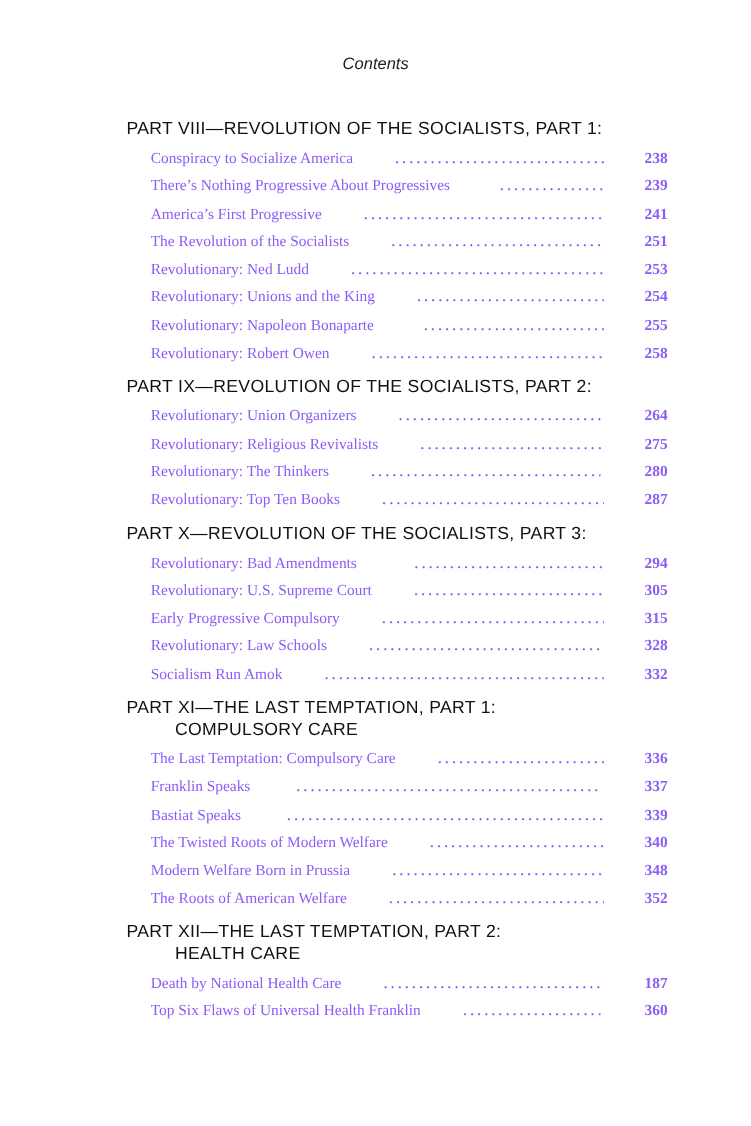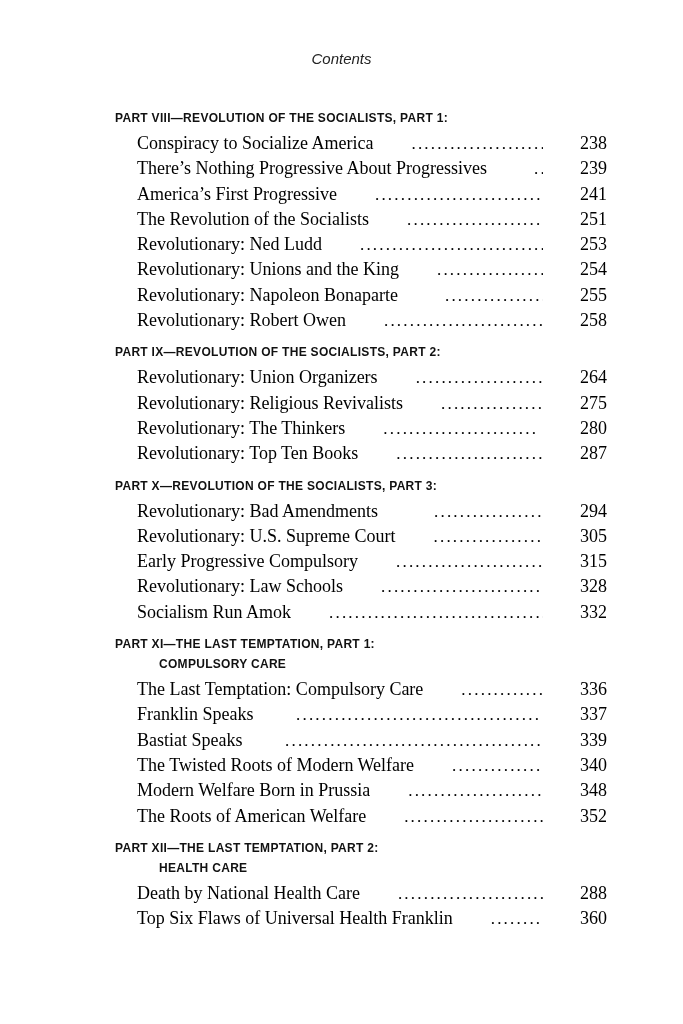--- a/index.html
+++ b/index.html
@@ -24,56 +24,57 @@
     font-style: italic;
     font-size: 15px;
     line-height: 18px;
     color: #232323;
   }
   .toc {
     margin: 40px 76px 0 115px; 
   }
   .toc-section .heading {
     font-family: "Liberation Sans", sans-serif;
-    font-weight: bold;
-    font-size: 12px;
+    font-weight: normal;
+    font-size: 16px;
     line-height: 20px;
     letter-spacing: 0.3px;
     color: #111111;
     margin: 7px 0 5px 0;
   }
   .toc-section:first-child .heading { margin-top: 0; }
   .heading-line-2 { margin-left: 44px; }
   .entry {
     display: flex;
     align-items: baseline;
     height: 25.3px;
     padding-left: 22px;
-    font-size: 18px;
-    color: #000000;
+    font-size: 14px;
+    color: #8b5cf6;
     gap: 36px;
   }
   .entry .title {
     flex: 0 0 auto;
     white-space: pre;
   }
   .entry .dots {
     flex: 1 1 auto;
     overflow: hidden;
     white-space: nowrap;
     margin: 0 1px 0 2px;
   }
   .entry .dots::after {
     content: "..........................................................................................................";
     letter-spacing: 2.2px;
     font-size: 17px;
   }
   .entry .pagenum {
     flex: 0 0 auto;
     white-space: pre;
+    font-weight: bold;
   }
 </style>
 </head>
 <body>
 
 <div class="page">
   <div class="running-header">Contents</div>
 
   <div class="toc">
       <section class="toc-section">
@@ -213,21 +214,21 @@
         </div>
       </section>
       <section class="toc-section">
         <div class="heading">
           <div class="heading-line">PART XII—THE LAST TEMPTATION, PART 2:</div>
           <div class="heading-line heading-line-2">HEALTH CARE</div>
         </div>
         <div class="entry">
           <span class="title">Death by National Health Care</span>
           <span class="dots"></span>
-          <span class="pagenum">288</span>
+          <span class="pagenum">187</span>
         </div>
         <div class="entry">
           <span class="title">Top Six Flaws of Universal Health Franklin</span>
           <span class="dots"></span>
           <span class="pagenum"> 360</span>
         </div>
       </section>
     </div>
 </div>
 

